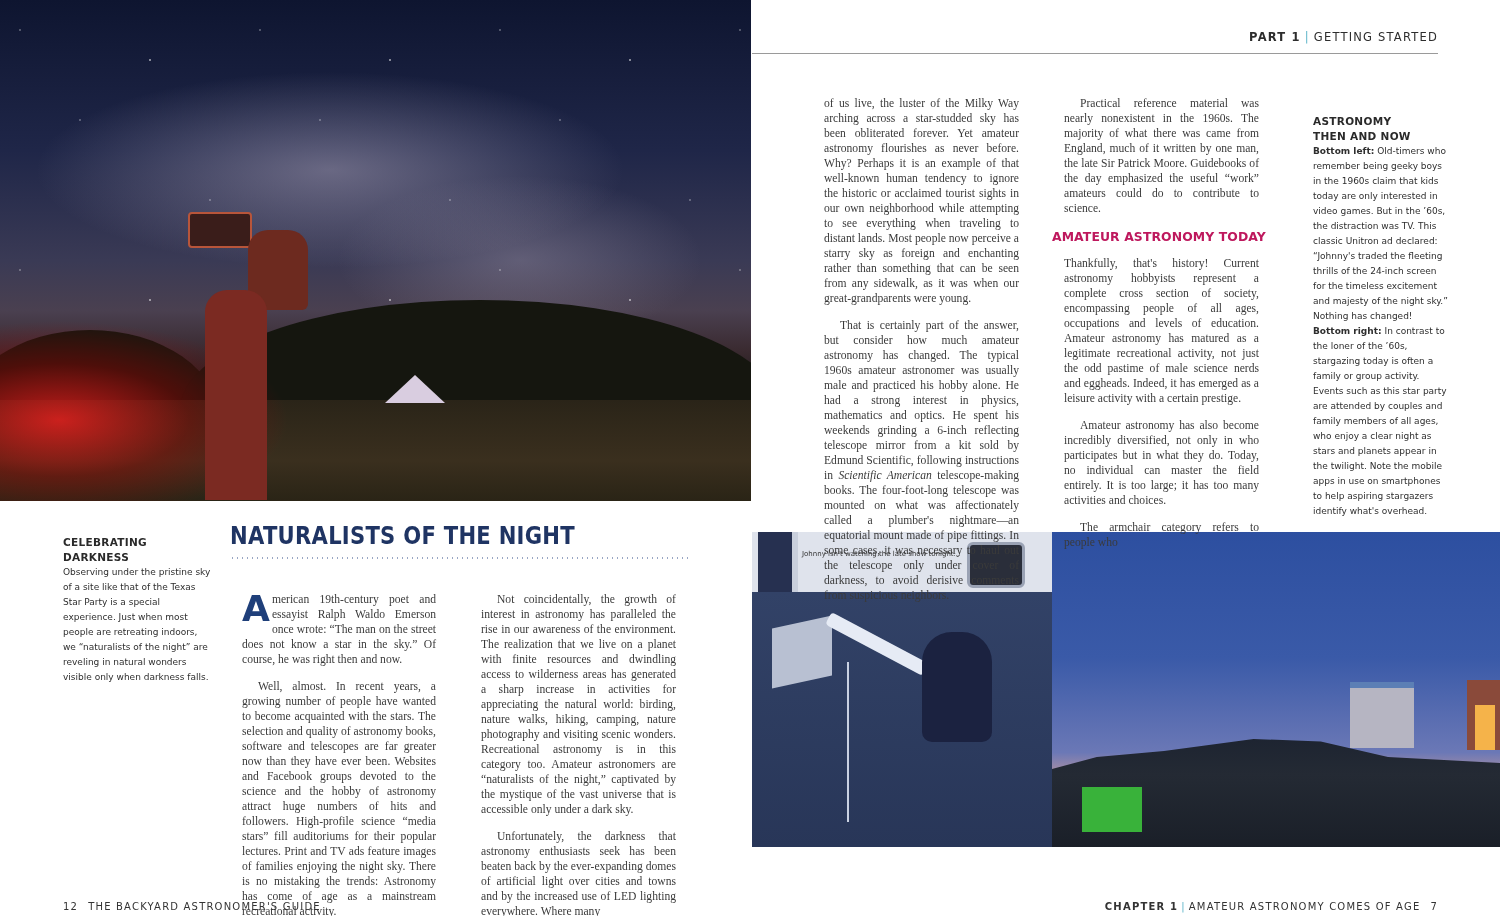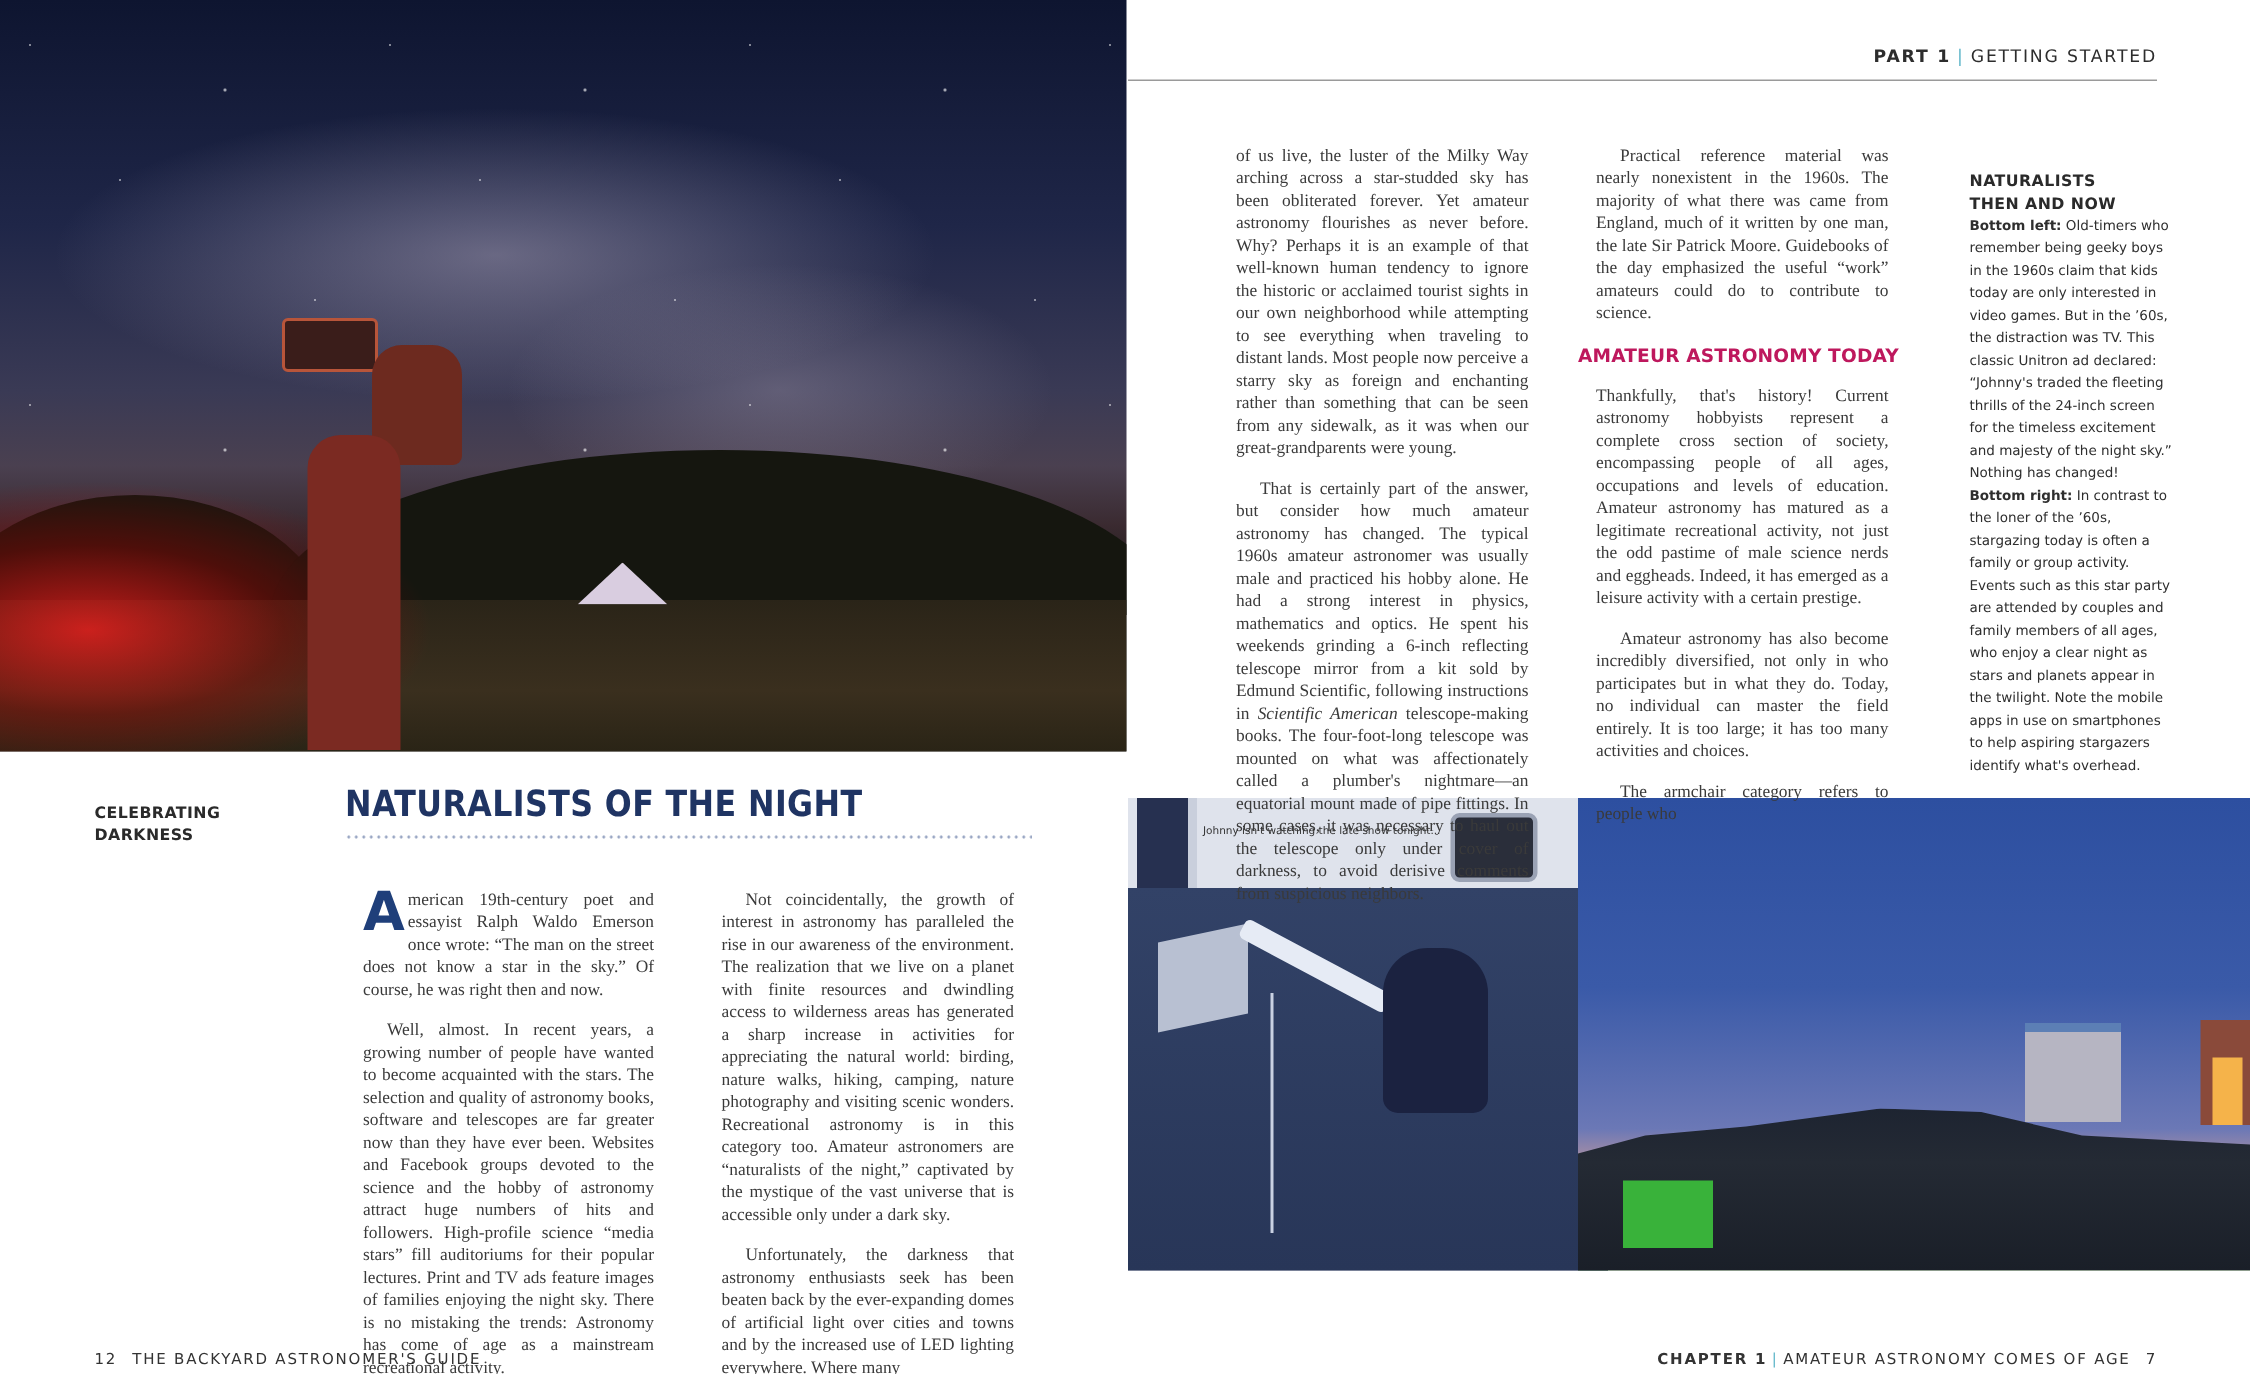--- a/index.html
+++ b/index.html
@@ -137,27 +137,28 @@
 
 <div class="abs col col-2">
   <p>Practical reference material was nearly nonexistent in the 1960s. The majority of what there was came from England, much of it written by one man, the late Sir Patrick Moore. Guidebooks of the day emphasized the useful “work” amateurs could do to contribute to science.</p>
   <div class="subhead">AMATEUR ASTRONOMY TODAY</div>
   <p class="noindent">Thankfully, that's history! Current astronomy hobbyists represent a complete cross section of society, encompassing people of all ages, occupations and levels of education. Amateur astronomy has matured as a legitimate recreational activity, not just the odd pastime of male science nerds and eggheads. Indeed, it has emerged as a leisure activity with a certain prestige.</p>
   <p>Amateur astronomy has also become incredibly diversified, not only in who participates but in what they do. Today, no individual can master the field entirely. It is too large; it has too many activities and choices.</p>
   <p>The armchair category refers to people who</p>
 </div>
 
 <div class="abs sidebar side-right">
-  <div class="title">NATURALISTS</div>
+  <div class="title">ASTRONOMY</div>
   <div class="title">THEN AND NOW</div>
   <div><b>Bottom left:</b><span> Old-timers who remember being geeky boys in the 1960s claim that kids today are only interested in video games. But in the ’60s, the distraction was TV. This classic Unitron ad declared: “Johnny's traded the fleeting thrills of the 24-inch screen for the timeless excitement and majesty of the night sky.” Nothing has changed!</span> <b>Bottom right:</b><span> In contrast to the loner of the ’60s, stargazing today is often a family or group activity. Events such as this star party are attended by couples and family members of all ages, who enjoy a clear night as stars and planets appear in the twilight. Note the mobile apps in use on smartphones to help aspiring stargazers identify what's overhead.</span></div>
 </div>
 
 <div class="abs sidebar side-left">
   <div class="title">CELEBRATING DARKNESS</div>
+  <div>Observing under the pristine sky of a site like that of the Texas Star Party is a special experience. Just when most people are retreating indoors, we “naturalists of the night” are reveling in natural wonders visible only when darkness falls.</div>
 </div>
 
 <div class="abs headline">NATURALISTS OF THE NIGHT</div>
 <div class="abs dots"></div>
 
 <div class="abs col col-3">
   <p class="noindent"><span class="dropcap">A</span><span>merican 19th-century poet and essayist Ralph Waldo Emerson once wrote: “The man on the street does not know a star in the sky.” Of course, he was right then and now.</span></p>
   <p>Well, almost. In recent years, a growing number of people have wanted to become acquainted with the stars. The selection and quality of astronomy books, software and telescopes are far greater now than they have ever been. Websites and Facebook groups devoted to the science and the hobby of astronomy attract huge numbers of hits and followers. High-profile science “media stars” fill auditoriums for their popular lectures. Print and TV ads feature images of families enjoying the night sky. There is no mistaking the trends: Astronomy has come of age as a mainstream recreational activity.</p>
 </div>
 

